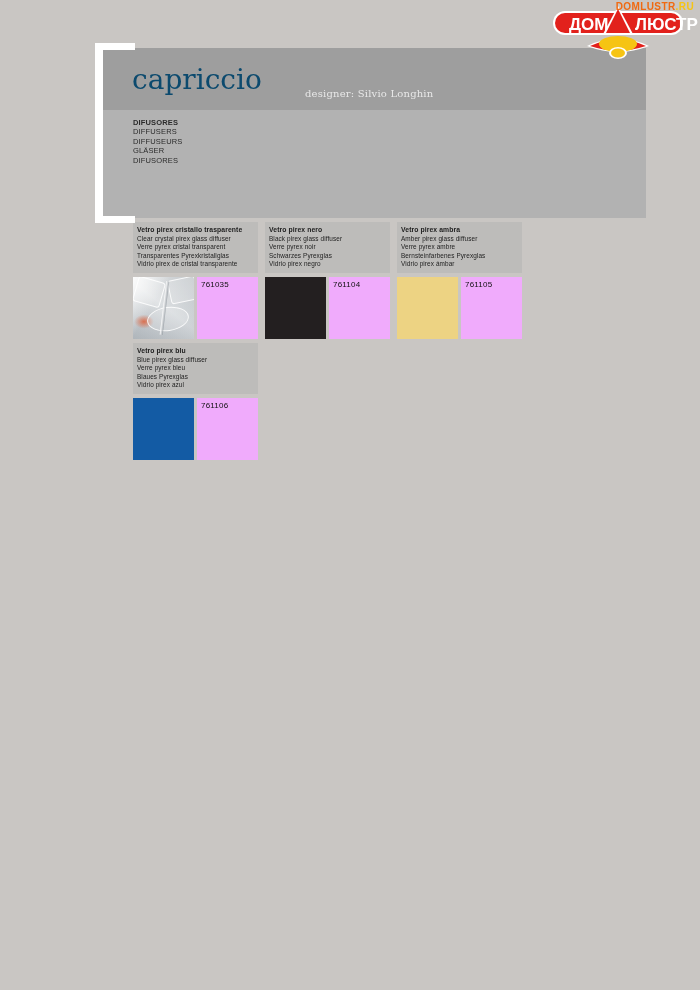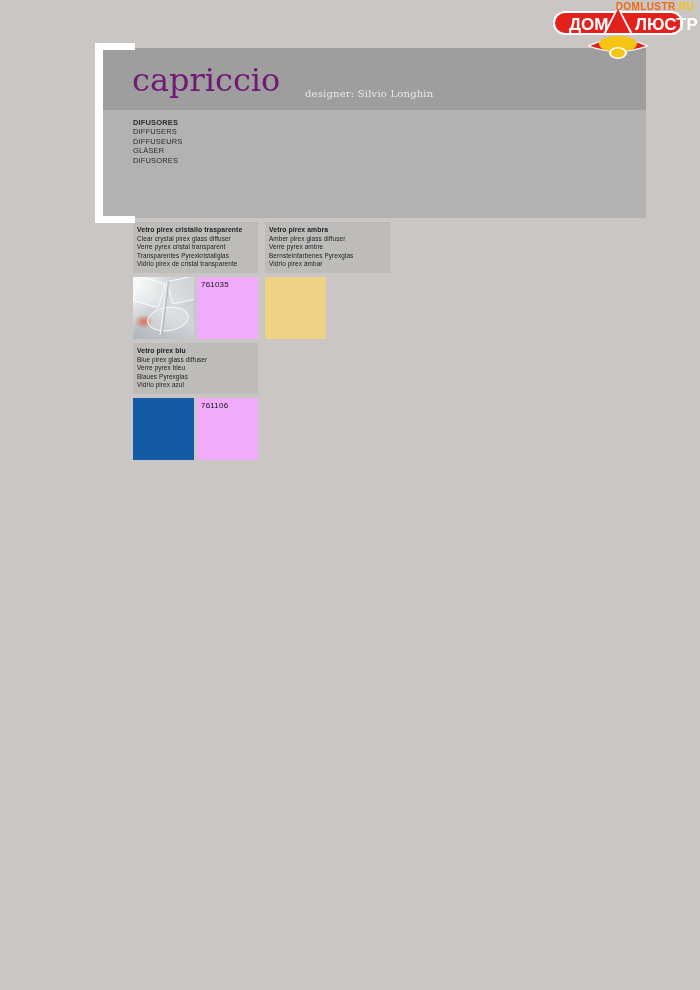--- a/index.html
+++ b/index.html
@@ -53,23 +53,23 @@
     left: 0;
     top: 0;
     width: 100%;
     height: 62px;
     background: #9e9e9e;
   }
   #header-title {
     position: absolute;
     left: 31px;
     top: 15px;
-    color: #701a75;
+    color: #0c4a6e;
     font-family: "DejaVu Serif", "Liberation Serif", serif;
-    font-size: 32px;
+    font-size: 28px;
     line-height: 34px;
     font-weight: normal;
     letter-spacing: 0px;
   }
   #header-designer {
     position: absolute;
     left: 204px;
     top: 40px;
     color: #e8e8e8;
     font-family: "DejaVu Serif", "Liberation Serif", serif;
@@ -284,31 +284,45 @@
           <div class="glass-b"></div>
           <div class="glass-c"></div>
           <div class="glass-a"></div>
           <div class="stem"></div>
         </div>
         <div class="card-code">761035</div>
       </div>
     </div>
 
 
+    <div class="product-card">
+      <div class="card-desc">
+        <div class="d-line d-primary">Vetro pirex nero</div>
+        <div class="d-line">Black pirex glass diffuser</div>
+        <div class="d-line">Verre pyrex noir</div>
+        <div class="d-line">Schwarzes Pyrexglas</div>
+        <div class="d-line">Vidrio pirex negro</div>
+      </div>
+      <div class="card-body">
+        <div class="card-swatch" style="background: rgb(35, 31, 32);"></div>
+        <div class="card-code">761104</div>
+      </div>
+    </div>
 
     <div class="product-card">
       <div class="card-desc">
         <div class="d-line d-primary">Vetro pirex ambra</div>
         <div class="d-line">Amber pirex glass diffuser</div>
         <div class="d-line">Verre pyrex ambre</div>
         <div class="d-line">Bernsteinfarbenes Pyrexglas</div>
         <div class="d-line">Vidrio pirex ámbar</div>
       </div>
       <div class="card-body">
         <div class="card-swatch" style="background: rgb(237, 211, 131);"></div>
+        <div class="card-code">761105</div>
       </div>
     </div>
 
   </div>
 
   <div class="product-row">
 
     <div class="product-card">
       <div class="card-desc">
         <div class="d-line d-primary">Vetro pirex blu</div>

